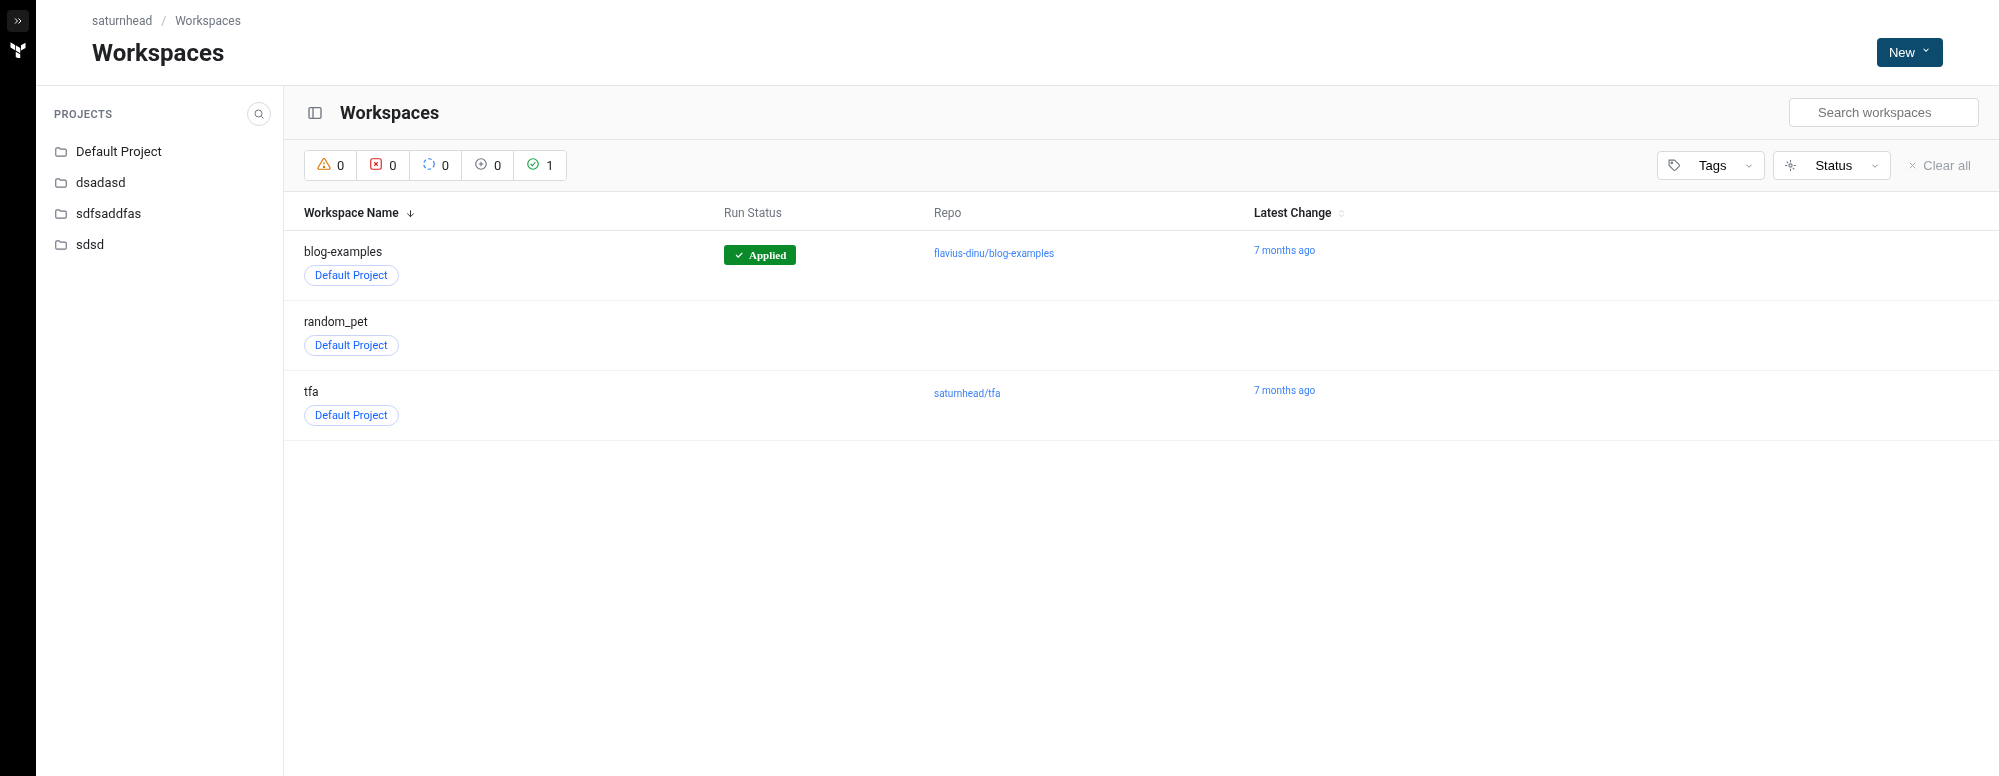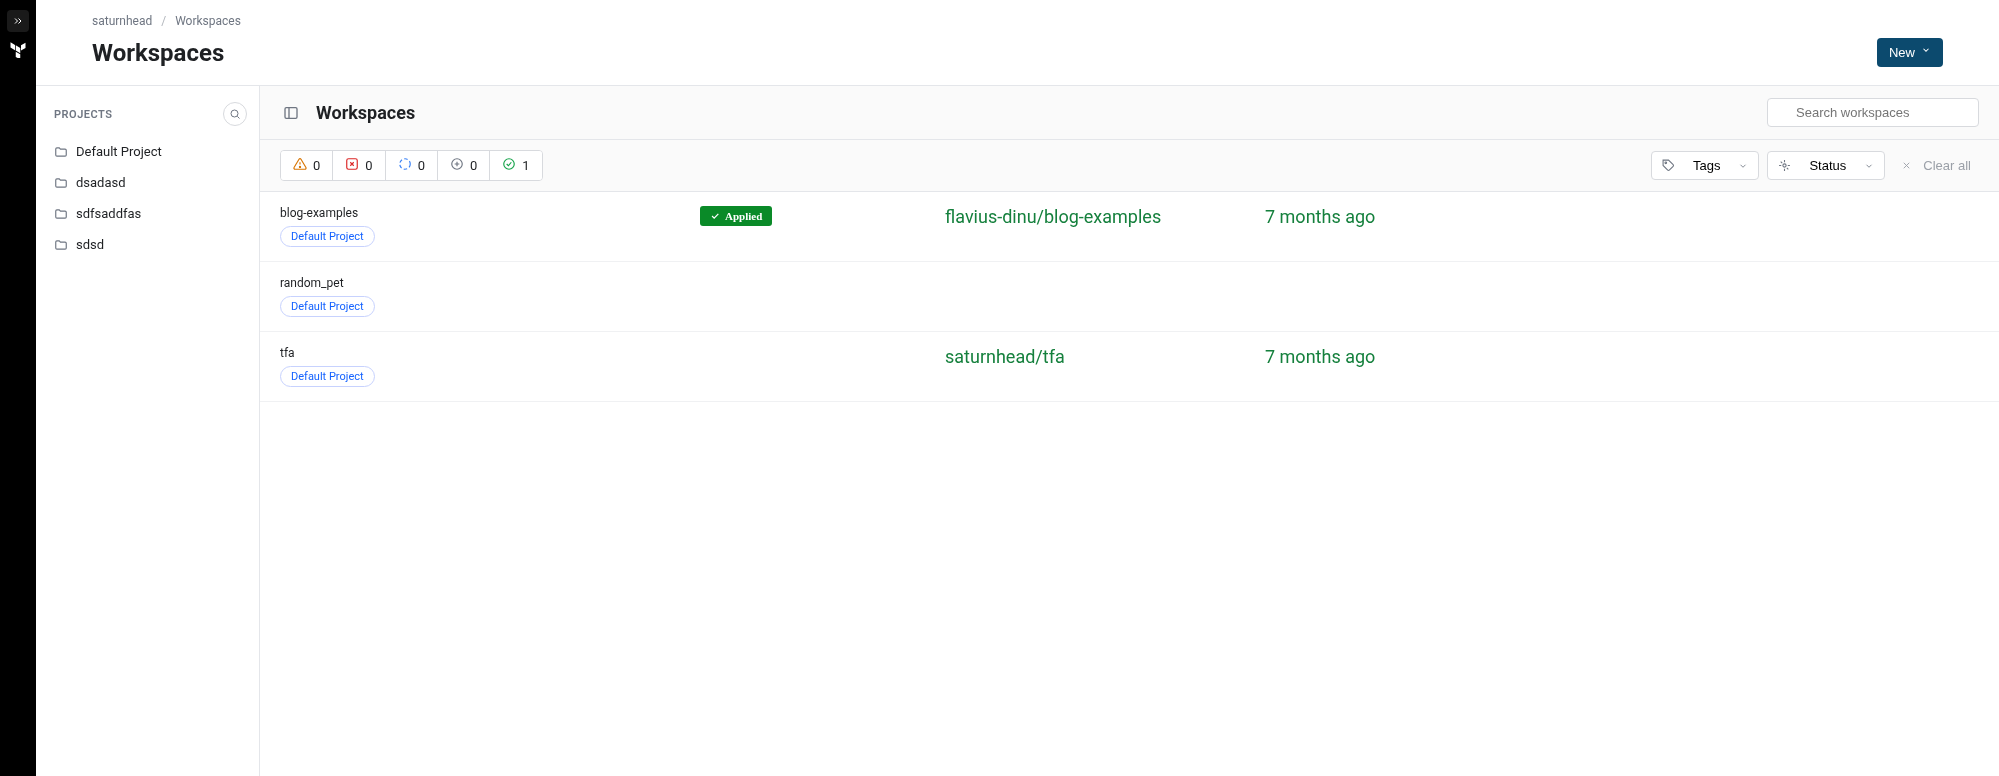--- a/index.html
+++ b/index.html
@@ -29,21 +29,21 @@
 }
 .header h1 { font-size: 24px; font-weight: 700; }
 .btn-new {
   background: #0c4a6e; color: #fff; border: none; border-radius: 4px;
   padding: 7px 12px; font-size: 13px; font-weight: 500; display: flex; align-items: flex-start; gap: 6px; cursor: pointer;
 }
 
 .content { display: flex; flex: 1; border-top: 1px solid #e4e6ea; overflow: hidden; }
 
 .sidebar {
-  width: 224px; border-right: 1px solid #e4e6ea; padding: 12px 0 0 0; overflow-y: auto;
+  width: 248px; border-right: 1px solid #e4e6ea; padding: 12px 0 0 0; overflow-y: auto;
 }
 .sidebar-header {
   display: flex; align-items: center; justify-content: space-between;
   padding: 4px 12px 10px 18px;
 }
 .sidebar-header-title { font-size: 11px; font-weight: 600; color: #6f7682; letter-spacing: 0.5px; }
 .search-circle {
   width: 24px; height: 24px; border: 1px solid #d8dade; border-radius: 50%;
   display: flex; align-items: center; justify-content: center; cursor: pointer;
 }
@@ -60,21 +60,21 @@
 .panel-header {
   display: flex; align-items: center; justify-content: space-between;
   padding: 12px 20px; border-bottom: 1px solid #e4e6ea; background: #fafafa;
 }
 .panel-header-left { display: flex; align-items: center; gap: 14px; }
 .panel-collapse {
   width: 22px; height: 22px; display: flex; align-items: center; justify-content: center; cursor: pointer;
 }
 .panel-title { font-size: 18px; font-weight: 700; }
 .search-input {
-  width: 212px; border: 1px solid #d8dade; border-radius: 4px; padding: 6px 8px 6px 28px;
+  width: 190px; border: 1px solid #d8dade; border-radius: 4px; padding: 6px 8px 6px 28px;
   font-size: 13px; background: #fff; position: relative;
 }
 .search-wrap { position: relative; }
 .search-wrap svg { position: absolute; left: 8px; top: 50%; transform: translateY(-50%); }
 
 .filter-bar {
   display: flex; align-items: center; justify-content: space-between;
   padding: 10px 20px; border-bottom: 1px solid #e4e6ea; background: #fafafa;
 }
 .status-group {
@@ -84,21 +84,21 @@
   display: flex; align-items: center; gap: 6px; padding: 6px 12px;
   border-right: 1px solid #d8dade; font-size: 13px; cursor: pointer; background: #fff;
 }
 .status-cell:last-child { border-right: none; }
 .filter-right { display: flex; align-items: center; gap: 8px; }
 .filter-btn {
   display: flex; align-items: center; gap: 18px; border: 1px solid #d8dade; background: #fff;
   border-radius: 4px; padding: 6px 10px; font-size: 13px; cursor: pointer;
 }
 .clear-btn {
-  display: flex; align-items: center; gap: 11px; border: none; background: transparent;
+  display: flex; align-items: center; gap: 5px; border: none; background: transparent;
   color: #9ba0a8; font-size: 13px; padding: 6px 8px; cursor: pointer;
 }
 
 .table { flex: 1; overflow-y: auto; }
 .table-header {
   display: flex; padding: 14px 20px 10px 20px; font-size: 12px; font-weight: 600; color: #1f2124;
   border-bottom: 1px solid #e4e6ea;
 }
 .col-name { flex: 0 0 420px; display: flex; align-items: center; gap: 6px; }
 .col-status { flex: 0 0 210px; }
@@ -111,21 +111,21 @@
 }
 .ws-name { font-size: 12px; font-weight: 400; margin-bottom: 6px; }
 .project-tag {
   display: inline-block; border: 1px solid #c7d2fe; color: #1563ff; font-size: 11px;
   padding: 3px 10px; border-radius: 12px;
 }
 .status-badge {
   display: inline-flex; align-items: center; gap: 5px; background: #0a8a28; color: #fff;
   font-size: 11px; font-weight: 600; padding: 4px 10px; border-radius: 3px; font-family: Liberation Serif, serif;
 }
-.repo-text, .change-text { font-size: 18px; color: #15803d; margin-left: 35px; }
+.repo-text, .change-text { font-size: 10px; color: #3b82f6; }
 </style>
 </head>
 <body>
 
 <div class="app">
   <div class="navrail">
     <div class="navrail-expand">
       <svg width="12" height="12" viewBox="0 0 24 24" fill="none" stroke="#fff" stroke-width="2">
           <path d="M13 17l5-5-5-5"></path>
           <path d="M6 17l5-5-5-5"></path>
@@ -276,20 +276,36 @@
             <button class="clear-btn">
               <svg width="11" height="11" viewBox="0 0 24 24" fill="none" stroke="#9ba0a8" stroke-width="2">
                   <path d="M18 6L6 18M6 6l12 12"></path>
                 </svg>
               <span>Clear all</span>
             </button>
           </div>
         </div>
 
         <div class="table">
+          <div class="table-header">
+            <div class="col-name">
+              <span>Workspace Name</span>
+              <svg width="11" height="11" viewBox="0 0 24 24" fill="none" stroke="#1f2124" stroke-width="2">
+                  <path d="M12 5v14M19 12l-7 7-7-7"></path>
+                </svg>
+            </div>
+            <div class="col-status th-normal">Run Status</div>
+            <div class="col-repo th-normal">Repo</div>
+            <div class="col-change">
+              <span>Latest Change</span>
+              <svg width="11" height="11" viewBox="0 0 24 24" fill="none" stroke="#c7cace" stroke-width="2">
+                  <path d="M7 10l5-5 5 5M7 14l5 5 5-5"></path>
+                </svg>
+            </div>
+          </div>
           <div id="table-body">
               <div class="table-row">
                 <div class="col-name">
                   <div><div class="ws-name">blog-examples</div><span class="project-tag">Default Project</span></div>
                 </div>
                 <div class="col-status"><span class="status-badge"><svg width="10" height="10" viewBox="0 0 24 24" fill="none" stroke="#fff" stroke-width="3">
                       <path d="M5 12l5 5L20 7"></path>
                     </svg>Applied</span></div>
                 <div class="col-repo"><span class="repo-text">flavius-dinu/blog-examples</span></div>
                 <div class="col-change">

